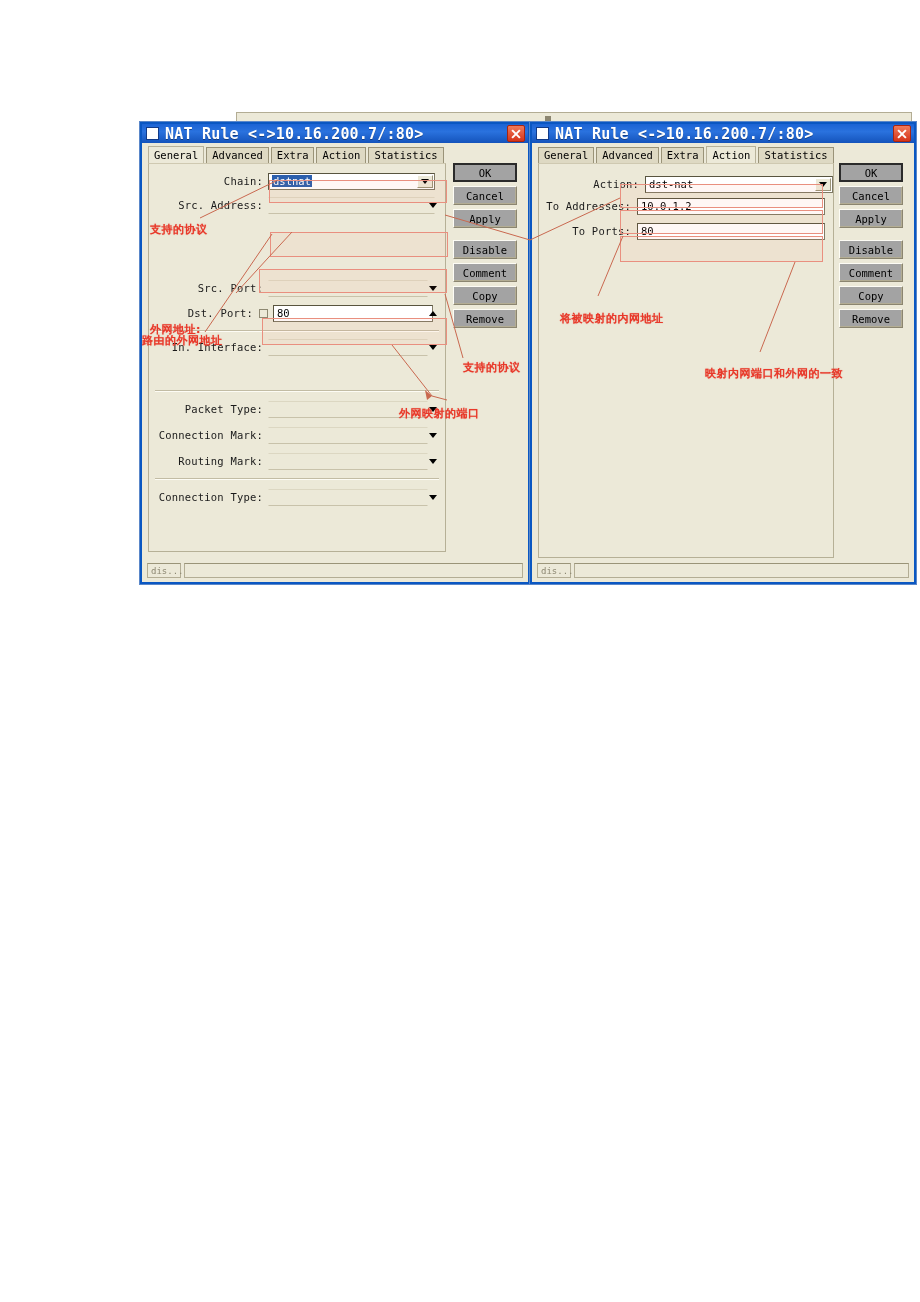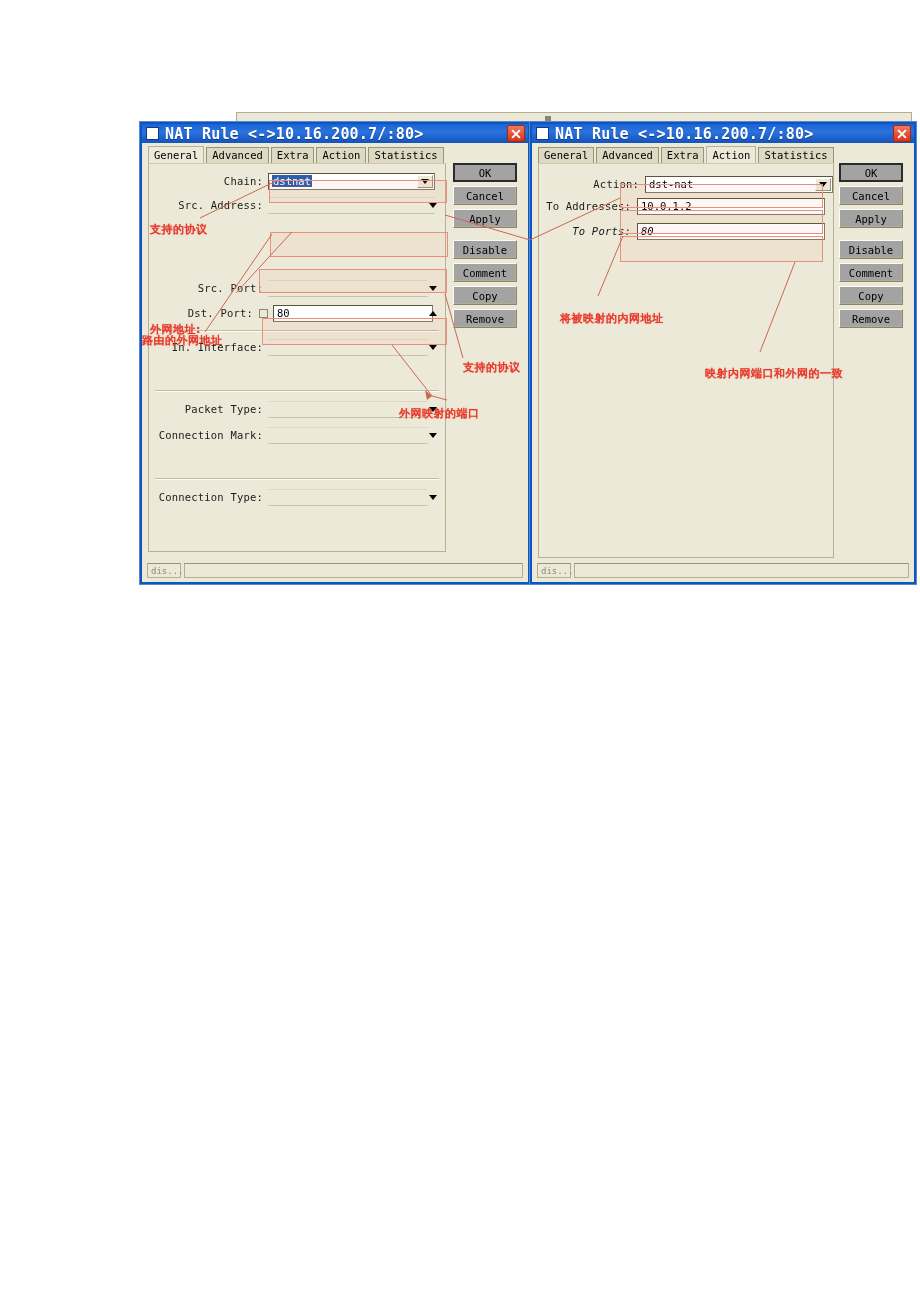--- a/index.html
+++ b/index.html
@@ -340,20 +340,29 @@
         <div class="row" style="left:0; top:262px; width:296px;">
           <span class="lbl" style="width:114px;">Connection Mark:</span>
           <div class="field empty" style="margin-left:5px; width:160px;">
             <span class="txt"></span>
           </div>
           <span class="arrow-only" style="left:278px; top:5px; width:12px; height:8px;">
               <i class="caret-down"></i>
             </span>
         </div>
 
+        <div class="row" style="left:0; top:288px; width:296px;">
+          <span class="lbl" style="width:114px;">Routing Mark:</span>
+          <div class="field empty" style="margin-left:5px; width:160px;">
+            <span class="txt"></span>
+          </div>
+          <span class="arrow-only" style="left:278px; top:5px; width:12px; height:8px;">
+              <i class="caret-down"></i>
+            </span>
+        </div>
 
         <div class="sep" style="left:6px; top:314px; width:284px;"></div>
 
         <div class="row" style="left:0; top:324px; width:296px;">
           <span class="lbl" style="width:114px;">Connection Type:</span>
           <div class="field empty" style="margin-left:5px; width:160px;">
             <span class="txt"></span>
           </div>
           <span class="arrow-only" style="left:278px; top:5px; width:12px; height:8px;">
               <i class="caret-down"></i>
@@ -408,21 +417,21 @@
           </div>
         </div>
 
         <div class="row" style="left:0; top:33px; width:294px;">
           <span class="lbl" style="width:92px;">To Addresses:</span>
           <div class="field" style="margin-left:6px; width:188px;">
             <span class="txt">10.0.1.2</span>
           </div>
         </div>
 
-        <div class="row" style="left:0; top:58px; width:294px;font-style:italic;">
+        <div class="row" style="left:0; top:58px; width:294px;">
           <span class="lbl" style="width:92px;">To Ports:</span>
           <div class="field" style="margin-left:6px; width:188px;">
             <span class="txt">80</span>
           </div>
         </div>
       </div>
 
       <div class="btncol" style="left:305px; top:20px; width:64px;">
         <div class="btn default">OK</div>
         <div class="btn">Cancel</div>

